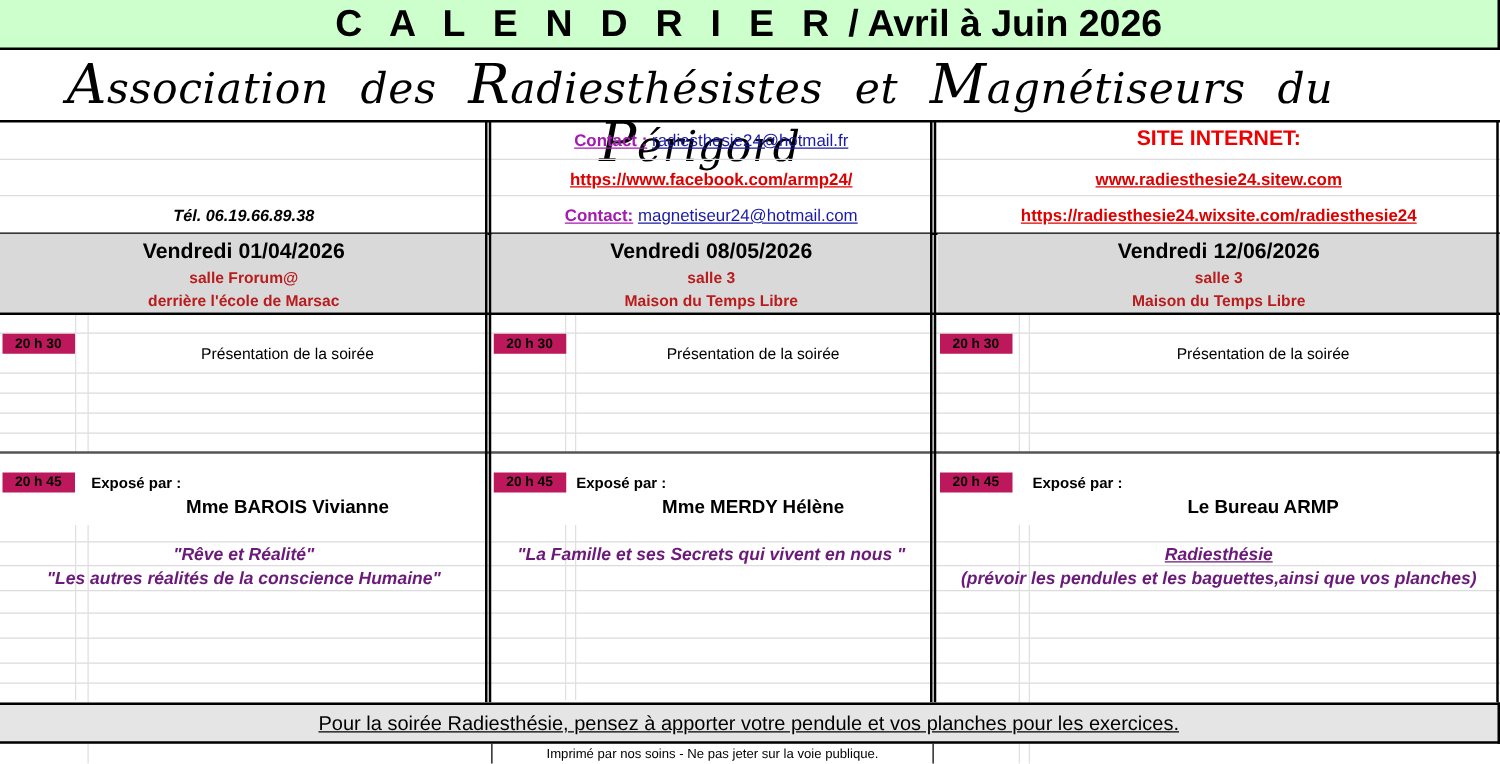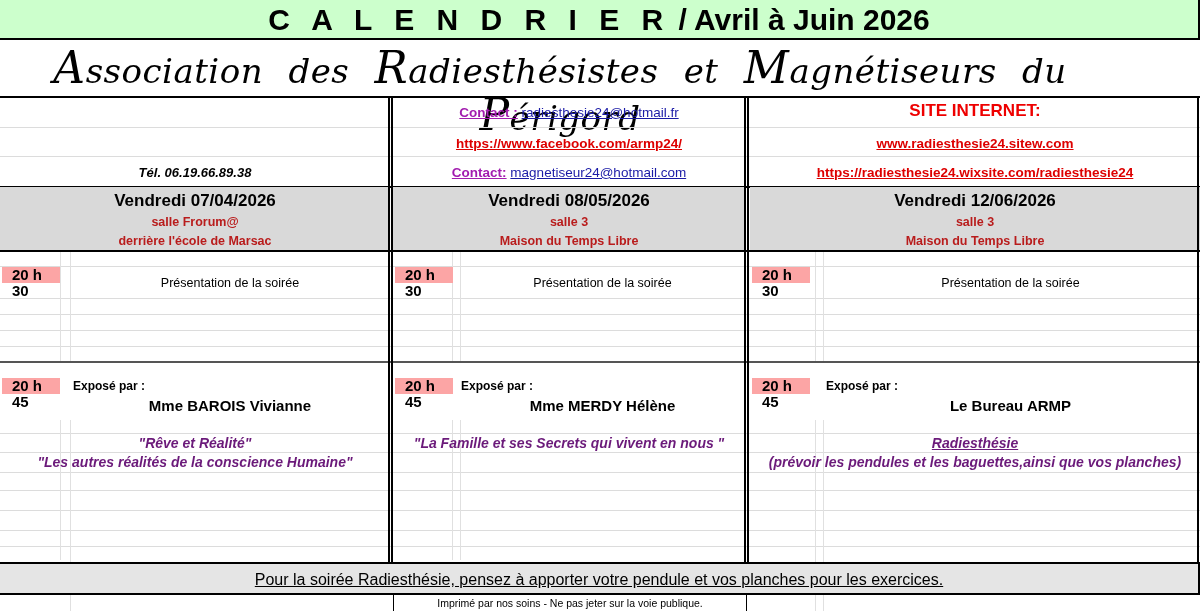--- a/index.html
+++ b/index.html
@@ -31,21 +31,21 @@
   .redlink { color: #dd0000; font-weight: bold; text-decoration: underline; }
   .tel { font-weight: bold; font-style: italic; font-size: 13px; }
   .site-title { color: #ee0000; font-weight: bold; font-size: 17px; }
 
   
   .date-band { position: absolute; top: 187px; height: 63px; background: #d9d9d9; }
   .date { position: absolute; left: 0; right: 0; top: 3px; text-align: center; font-weight: bold; font-size: 17px; line-height: 22px; }
   .venue { position: absolute; left: 0; right: 0; text-align: center; color: #b91c1c; font-weight: bold; font-size: 12.5px; line-height: 16px; }
 
   
-  .time { position: absolute; width: 58px; height: 16px; background: #fca5a5; font-weight: bold; font-size: 15px; line-height: 16px; padding-left: 10px; }
+  .time { position: absolute; width: 58px; height: 16px; background: #be185d; font-weight: bold; font-size: 11px; line-height: 16px; padding-left: 10px; }
 
   .pres { position: absolute; text-align: center; font-size: 12.5px; line-height: 16px; }
   .expose { position: absolute; font-weight: bold; font-size: 12px; line-height: 16px; }
   .speaker { position: absolute; text-align: center; font-weight: bold; font-size: 15px; line-height: 20px; }
   .topic { position: absolute; text-align: center; color: #6b1a7a; font-weight: bold; font-style: italic; font-size: 14px; line-height: 19px; white-space: nowrap; }
   .topic u { text-decoration: underline; }
 
   
   #footer-band { left: 0; top: 562px; width: 1200px; height: 33px; background: #e5e5e5; border-top: 2px solid #000; border-bottom: 2px solid #000; border-right: 2px solid #000; }
   #footer-band .msg { position: absolute; left: 0; right: 0; top: 6px; text-align: center; font-size: 16px; line-height: 20px; text-decoration: underline; }
@@ -97,21 +97,21 @@
 <div class="contact-text" style="left:750px;top:134px;width:450px;">
   <span class="redlink">www.radiesthesie24.sitew.com</span>
 </div>
 <div class="contact-text" style="left:750px;top:163px;width:450px;">
   <span class="redlink">https://radiesthesie24.wixsite.com/radiesthesie24</span>
 </div>
 
 <div class="thick-h" style="left:0;top:186px;width:1200px;"></div>
 
 <div class="date-band" style="left:0;width:390px;">
-  <div class="date">Vendredi  07/04/2026</div>
+  <div class="date">Vendredi  01/04/2026</div>
   <div class="venue" style="top:27px;">salle Frorum@</div>
   <div class="venue" style="top:46px;">derrière l'école de Marsac</div>
 </div>
 <div class="date-band" style="left:393px;width:352px;">
   <div class="date">Vendredi  08/05/2026</div>
   <div class="venue" style="top:27px;">salle 3</div>
   <div class="venue" style="top:46px;">Maison du Temps Libre</div>
 </div>
 <div class="date-band" style="left:750px;width:450px;">
   <div class="date">Vendredi  12/06/2026</div>

